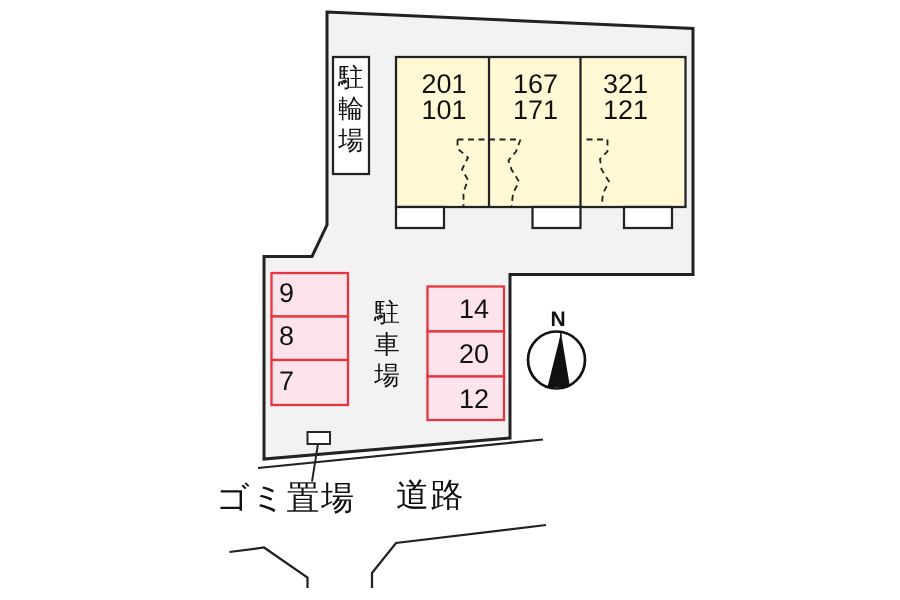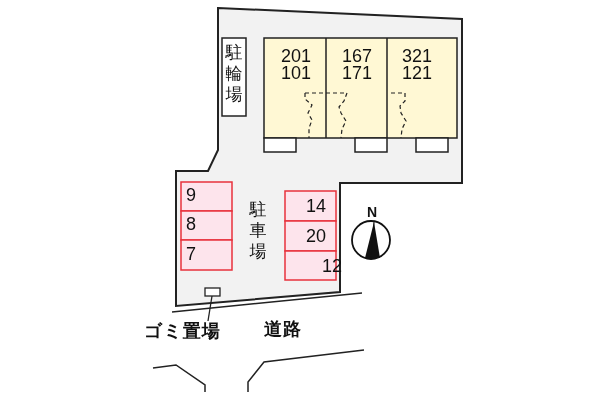--- a/index.html
+++ b/index.html
@@ -3,21 +3,21 @@
 <meta charset="utf-8">
 <style>
   html, body { margin:0; padding:0; background:#ffffff; }
   body { width:600px; height:400px; position:relative; overflow:hidden;
          font-family: "DejaVu Sans", "Liberation Sans", sans-serif; }
   svg { position:absolute; left:0; top:0; }
   .lbl { position:absolute; color:#111; line-height:1; white-space:nowrap; }
   .unit { font-family:"Liberation Sans", sans-serif; font-size:18px; text-align:center; line-height:17px; }
   .slot { font-family:"Liberation Sans", sans-serif; font-size:18px; }
   .vert { font-size:17px; width:20px; text-align:center; line-height:21px; }
-  .jp { font-size:18px; letter-spacing:1px;font-weight:bold; }
+  .jp { font-size:22px; letter-spacing:1px; }
 </style>
 </head>
 <body>
 
 <svg width="600" height="400" viewBox="0 0 600 400">
 
   <polygon points="218,8 462,19 462,183 340,183 340,292 176,306 176,171 208,171 218,150" fill="#f2f2f2" stroke="#222" stroke-width="2"></polygon>
 
   <g>
     <rect x="264" y="38" width="193" height="100" fill="#fff8d4" stroke="#222" stroke-width="1.5"></rect>
@@ -92,19 +92,19 @@
     <div>車</div>
     <div>場</div>
   </div>
 
 <div class="lbl slot" style="left:186px;top:186px;">9</div>
 <div class="lbl slot" style="left:186px;top:215px;">8</div>
 <div class="lbl slot" style="left:186px;top:245px;">7</div>
 
 <div class="lbl slot" style="left:306px;top:197px;">14</div>
 <div class="lbl slot" style="left:306px;top:227px;">20</div>
-<div class="lbl slot" style="left:306px;top:257px;margin-left:16px;">12</div>
+<div class="lbl slot" style="left:306px;top:257px;">12</div>
 
 <div class="lbl" style="left:367px;top:205px;font-family:'Liberation Sans',sans-serif;font-size:14px;font-weight:bold;">N</div>
 
 <div class="lbl jp" style="left:144px;top:322px;">ゴミ置場</div>
 
 <div class="lbl jp" style="left:264px;top:320px;">道路</div>
 
 </body></html>

